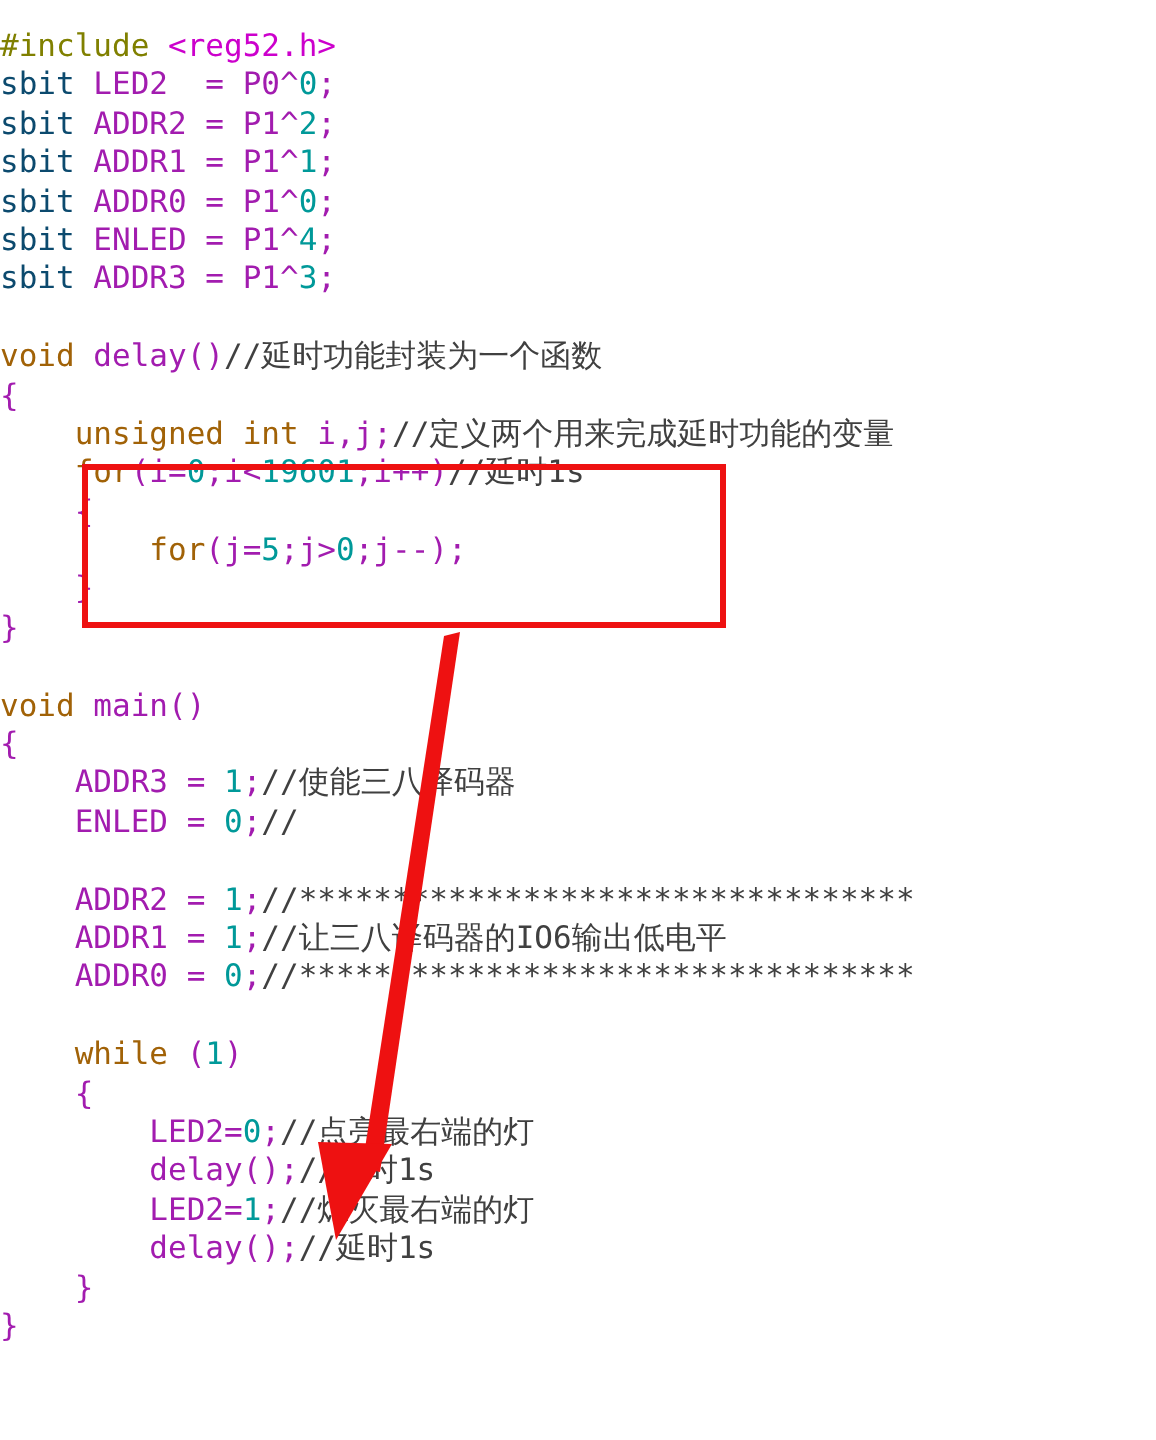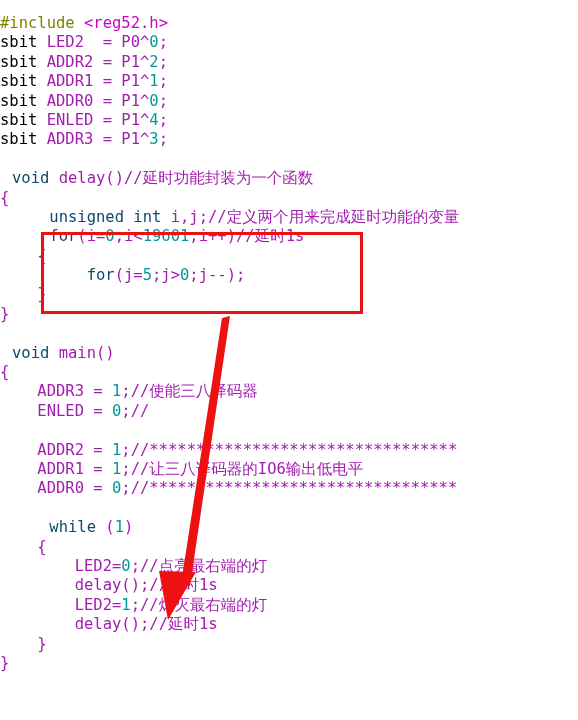--- a/index.html
+++ b/index.html
@@ -31,25 +31,25 @@
 
   .line {
     height: 19.4px;
     white-space: pre;
     font-size: 15.5px;
   }
 
   
   .tok-pre      { color: #808000; }   
   .tok-header   { color: #cc00cc; }   
-  .tok-sbit     { color: #000000; }   
-  .tok-kw       { color: #0c4a6e; padding-left: 12px; }   
+  .tok-sbit     { color: #0c4a6e; }   
+  .tok-kw       { color: #a16207; }   
   .tok-id       { color: #a21caf; }   
   .tok-num      { color: #009999; }   
-  .tok-cmt      { color: #a21caf; }
+  .tok-cmt      { color: #404040; }
 
   
   #annotation-box {
     position: absolute;
     left: 41px;
     top: 232px;
     width: 322px;
     height: 82px;
     border: 3px solid #ee1111;
     box-sizing: border-box;

